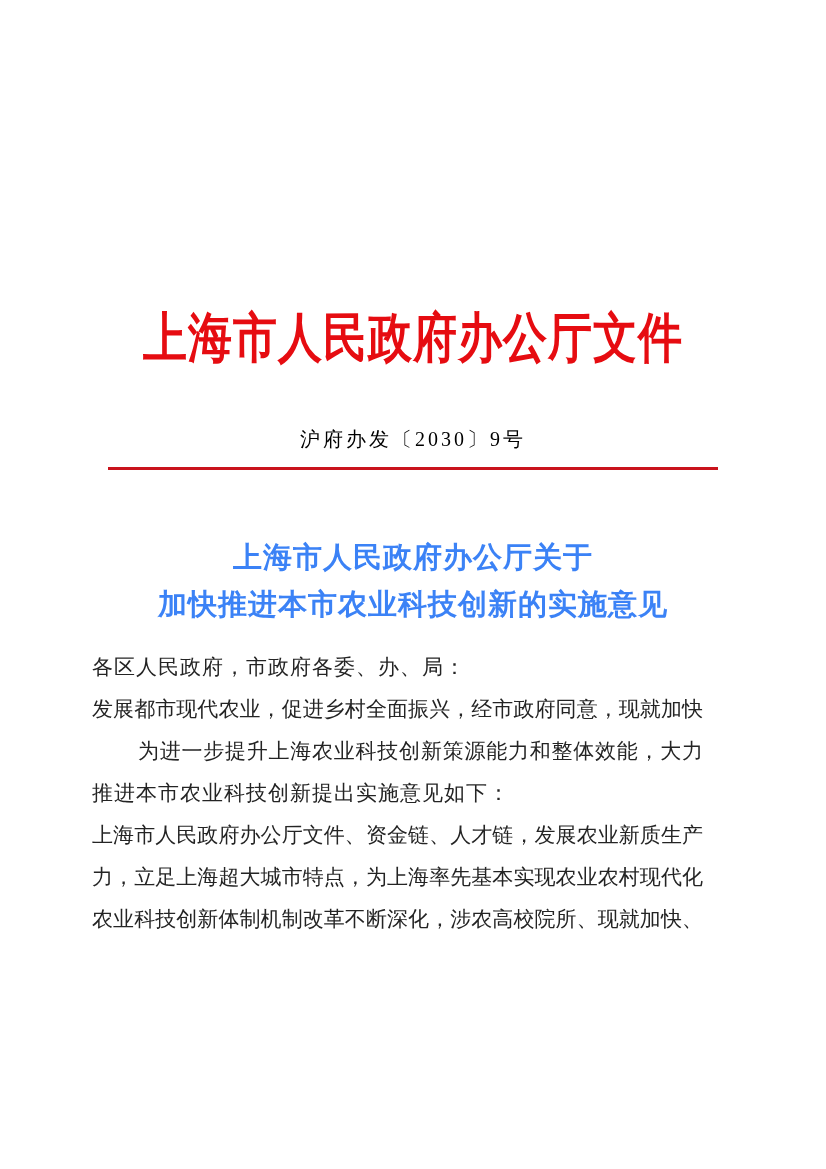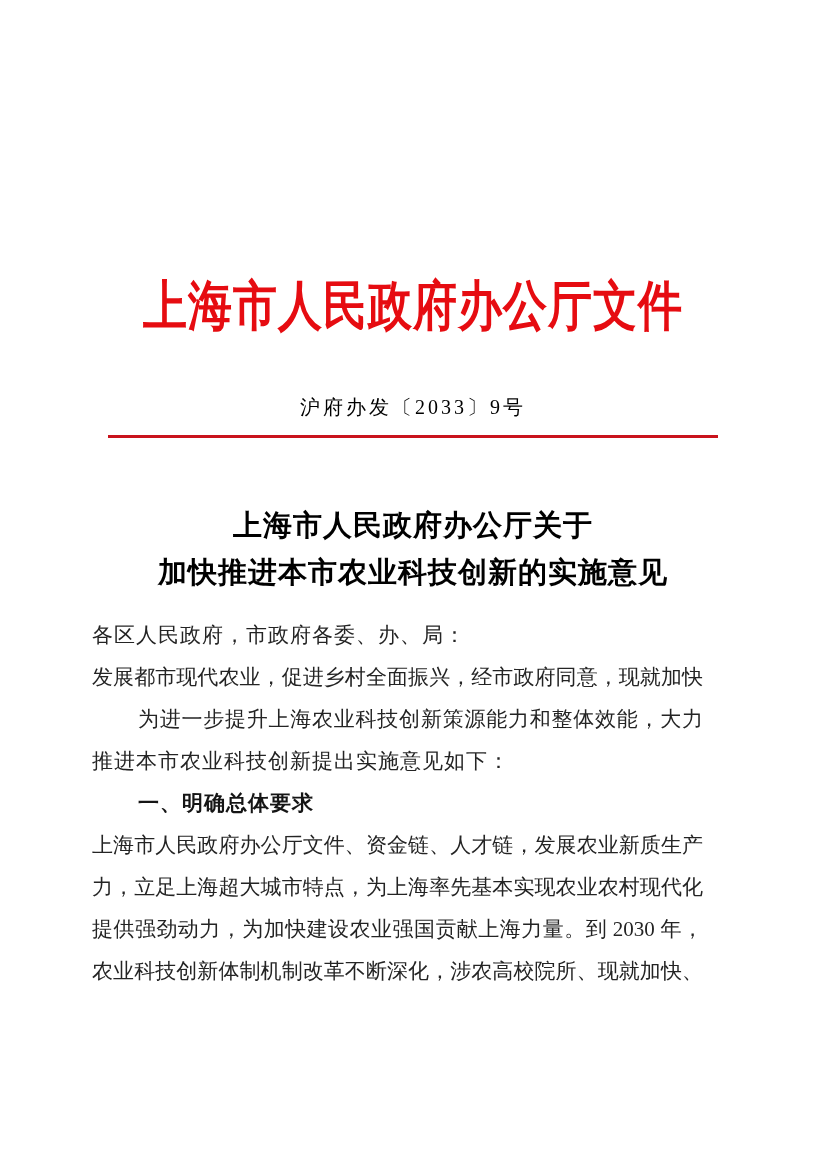--- a/index.html
+++ b/index.html
@@ -7,20 +7,21 @@
     padding: 0;
     background: #ffffff;
   }
   .page {
     position: relative;
     width: 826px;
     height: 983px;
     background: #ffffff;
     overflow: hidden;
     font-family: "Liberation Serif", "DejaVu Serif", serif;
+    margin-top: 32px;
   }
   .header-title {
     position: absolute;
     top: 270px;
     left: 0;
     right: 0;
     text-align: center;
     font-size: 44px;
     font-weight: 700;
     letter-spacing: 1px;
@@ -48,21 +49,21 @@
   .doc-title {
     position: absolute;
     top: 502px;
     left: 0;
     right: 0;
     text-align: center;
     font-weight: 700;
     font-size: 29px;
     line-height: 47px;
     letter-spacing: 1px;
-    color: #000000;
+    color: #3b82f6;
   }
   .doc-body {
     position: absolute;
     top: 614px;
     left: 92px;
     width: 611px;
     font-size: 21px;
     color: #242424;
   }
   .bline {
@@ -93,36 +94,34 @@
     white-space: nowrap;
   }
 </style>
 </head>
 <body>
 
 <div class="page">
 
   <div class="header-title" style="color: rgb(230, 12, 17);">上海市人民政府办公厅文件</div>
 
-  <div class="doc-number">沪府办发〔2033〕9号</div>
+  <div class="doc-number">沪府办发〔2030〕9号</div>
 
   <div class="red-divider" style="background: rgb(201, 19, 28);"></div>
 
   <div class="doc-title">
     <div>上海市人民政府办公厅关于</div>
     <div>加快推进本市农业科技创新的实施意见</div>
   </div>
 
   <div class="doc-body">
       <div class="bline">各区人民政府，市政府各委、办、局：</div>
       <div class="bline just">发展都市现代农业，促进乡村全面振兴，经市政府同意，现就加快</div>
       <div class="bline just" style="padding-left: 46px;">为进一步提升上海农业科技创新策源能力和整体效能，大力</div>
       <div class="bline">推进本市农业科技创新提出实施意见如下：</div>
-      <div class="bline heading" style="padding-left: 46px;">一、明确总体要求</div>
       <div class="bline just">上海市人民政府办公厅文件、资金链、人才链，发展农业新质生产</div>
       <div class="bline just">力，立足上海超大城市特点，为上海率先基本实现农业农村现代化</div>
-      <div class="bline just">提供强劲动力，为加快建设农业强国贡献上海力量。到 2030 年，</div>
       <div class="bline just">农业科技创新体制机制改革不断深化，涉农高校院所、现就加快、</div>
     </div>
 
   <div class="page-number">— 1 —</div>
 
 </div>
 
 </body></html>

